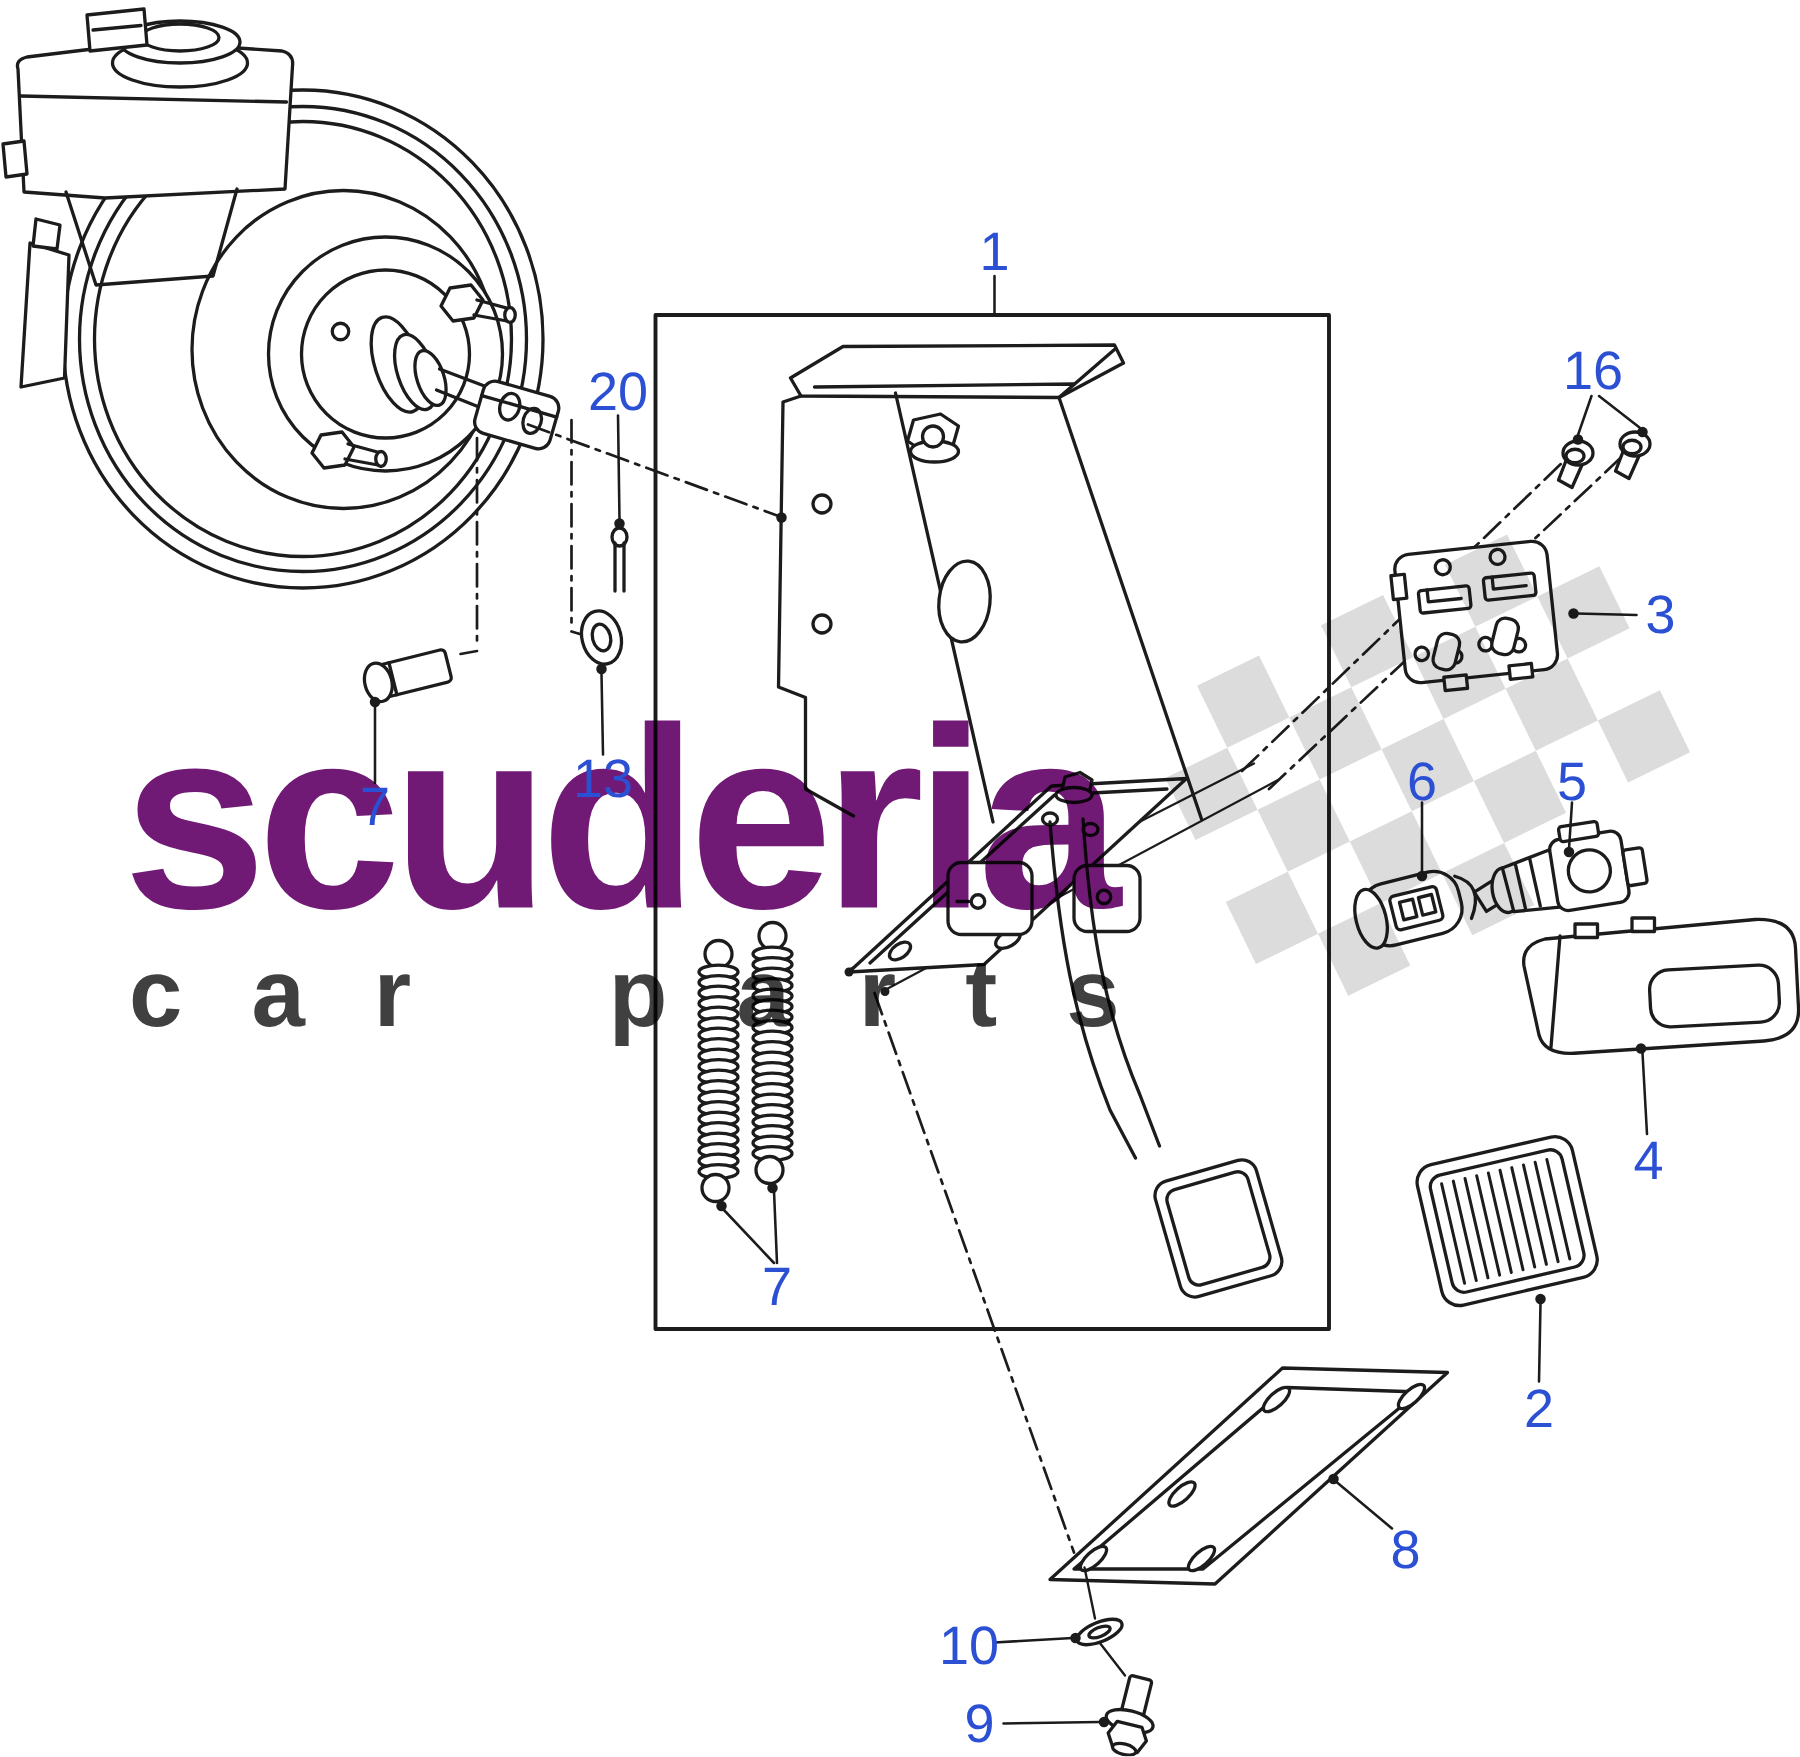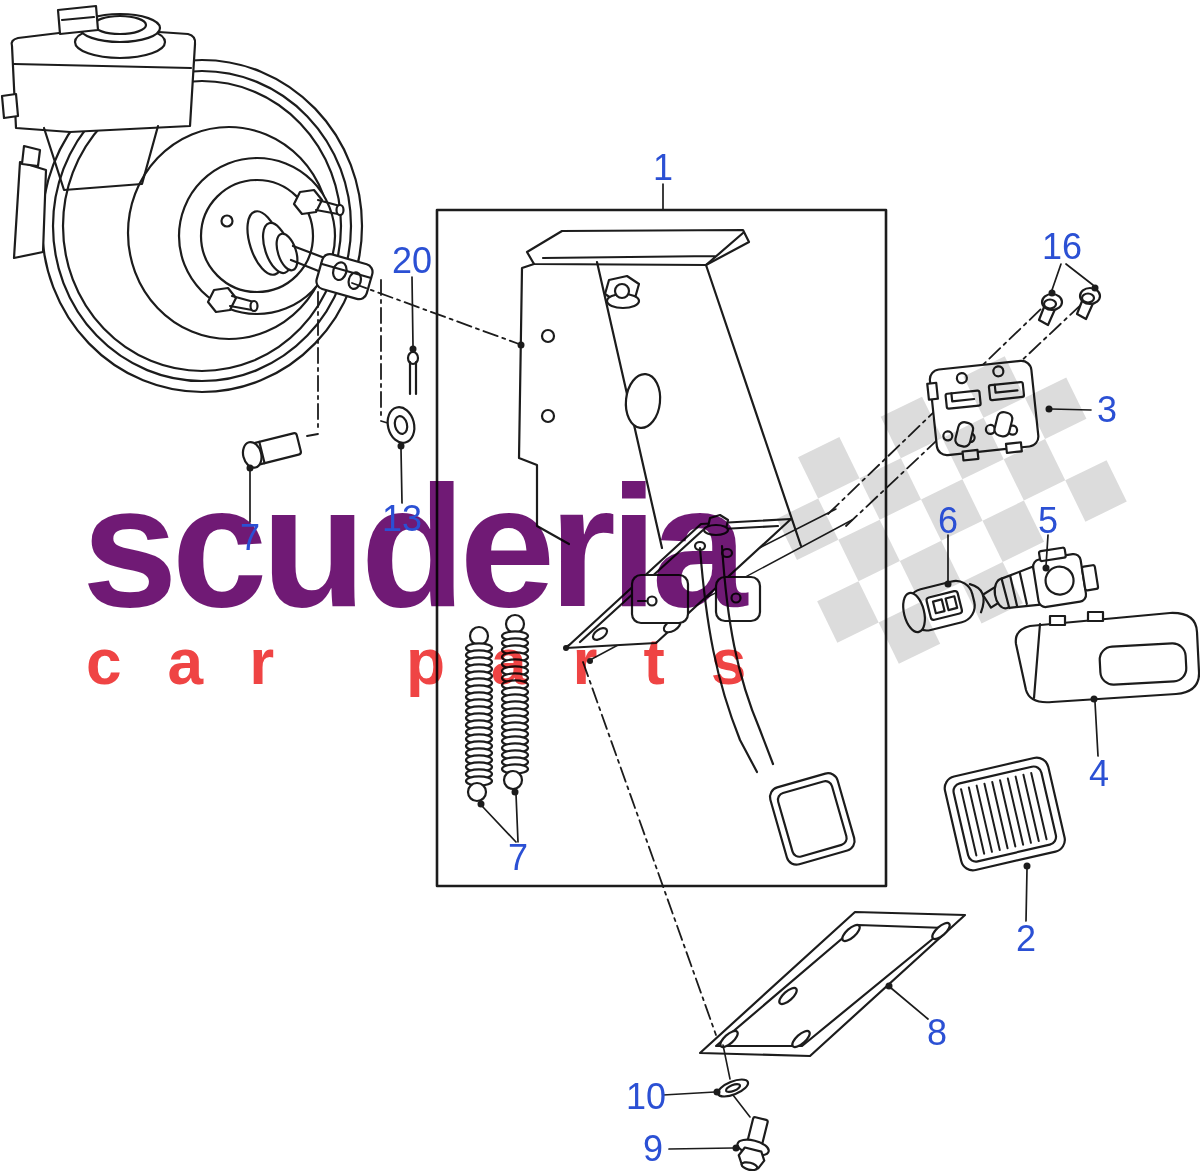--- a/index.html
+++ b/index.html
@@ -5,21 +5,21 @@
   html,body{margin:0;padding:0;background:#fff;}
   .stage{position:relative;width:1200px;height:1171px;background:#ffffff;overflow:hidden;
          font-family:"Liberation Sans", sans-serif;}
   .art{position:absolute;left:0;top:0;}
   
   .wm{position:absolute;left:0;top:0;width:1200px;height:1171px;pointer-events:none;}
   .wm-flag{position:absolute;left:0;top:0;mix-blend-mode:multiply;}
   .wm-brand{position:absolute;left:82px;top:460px;font-size:172px;font-weight:bold;
             letter-spacing:-6px;color:#701a75;line-height:1;mix-blend-mode:multiply;}
   .wm-tagline{position:absolute;left:86px;top:630px;font-size:64px;font-weight:bold;
-              letter-spacing:46px;word-spacing:22px;color:#ef4444;line-height:1;
+              letter-spacing:46px;word-spacing:22px;color:#404040;line-height:1;
               mix-blend-mode:multiply;}
   .callout{position:absolute;transform:translate(-50%,-50%);color:#2b50d4;
            font-size:36px;font-weight:500;line-height:1;}
 </style>
 </head>
 <body>
 
 <div class="stage">
 
   <svg class="art" width="1200" height="1171" viewBox="0 0 1200 1171">

